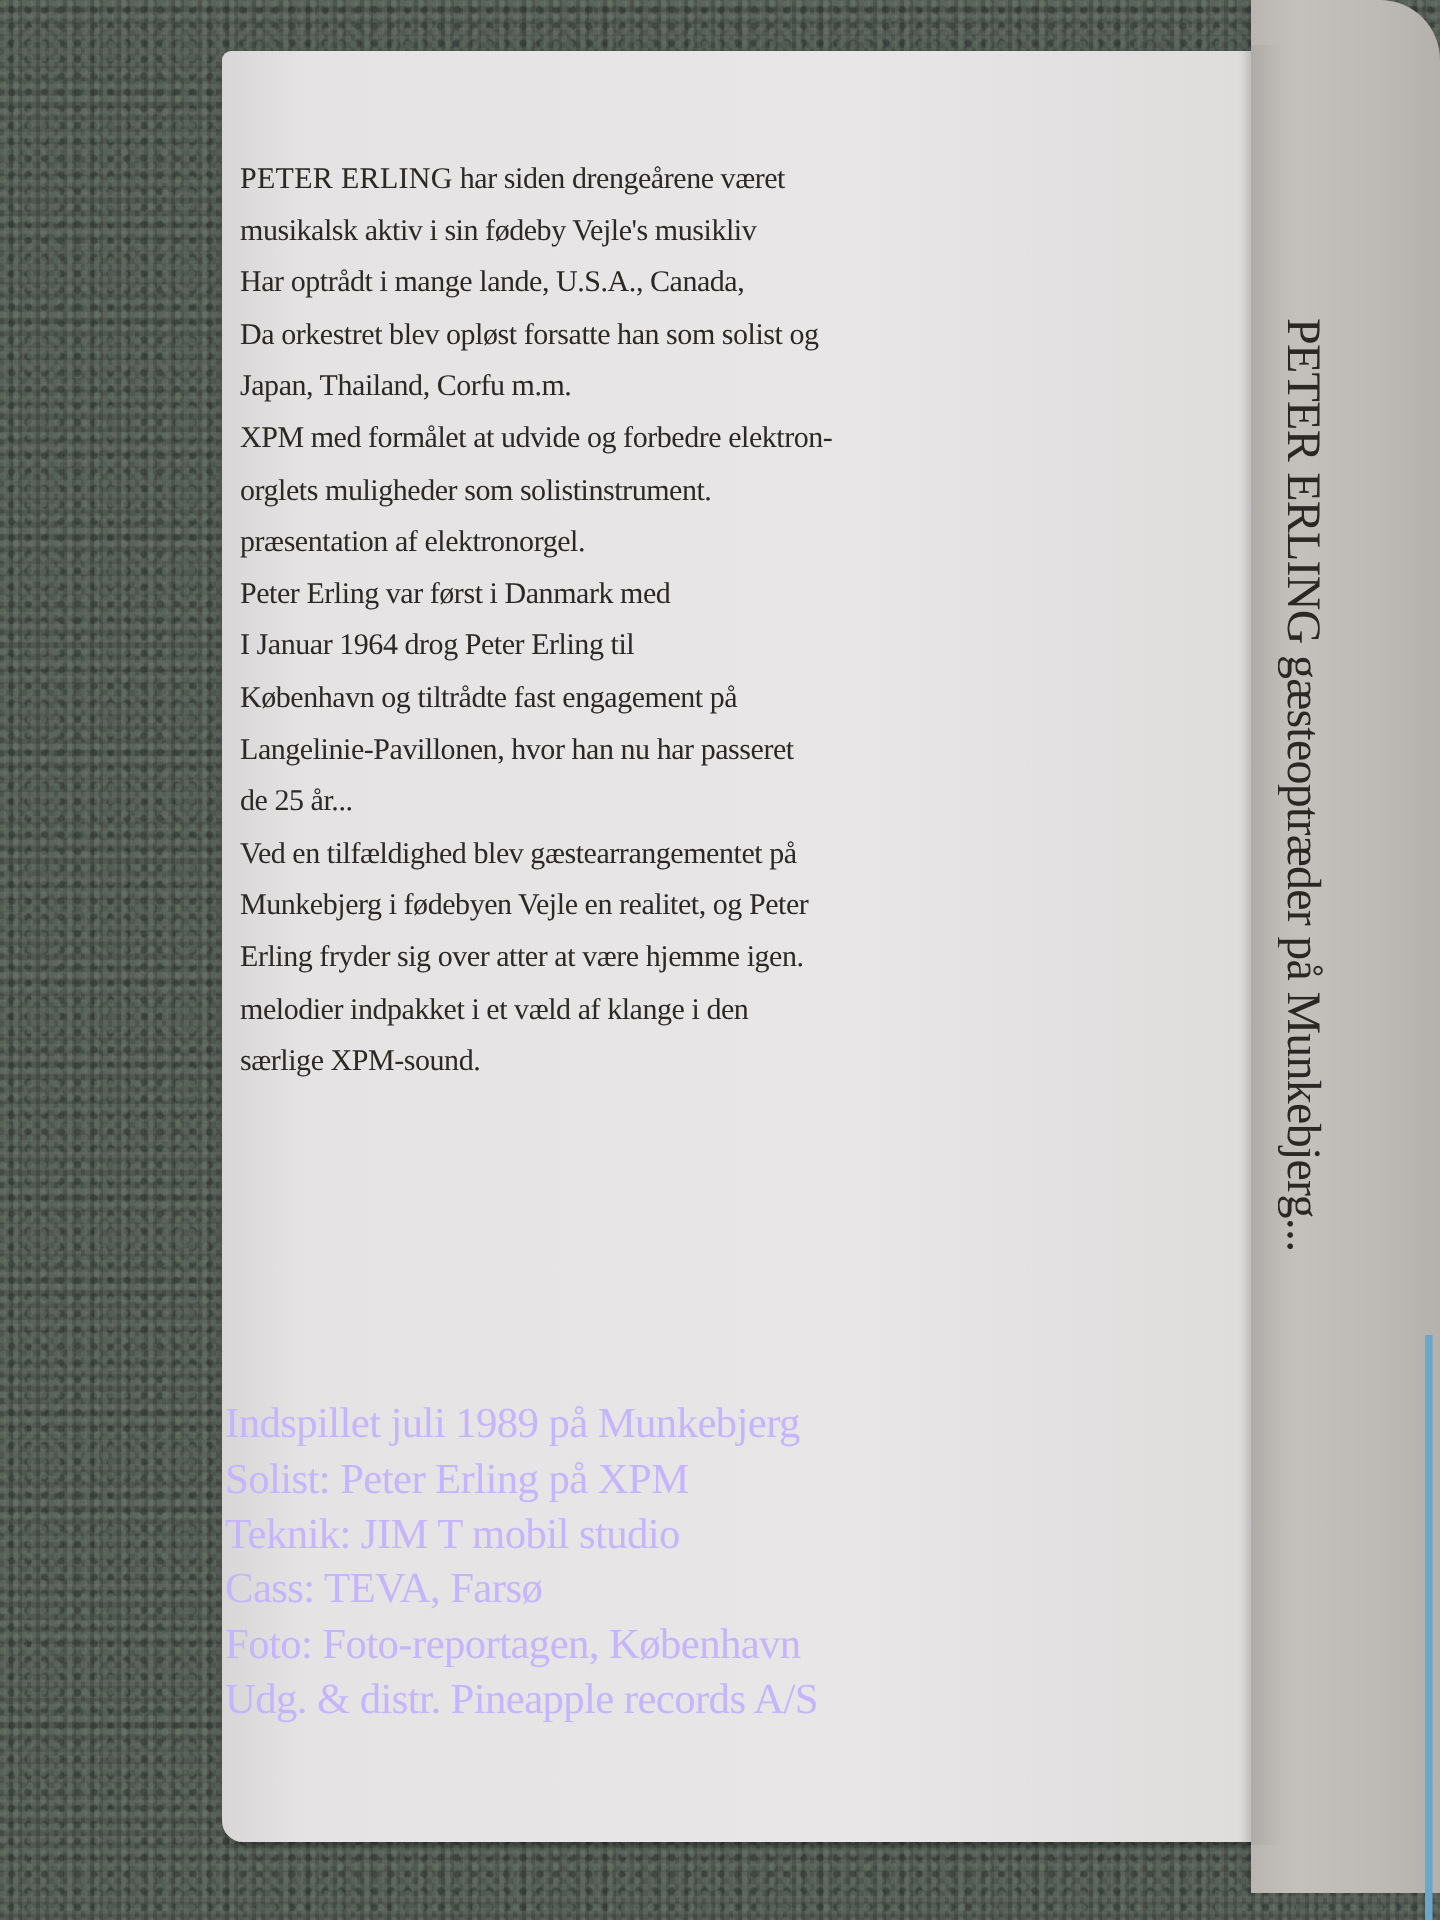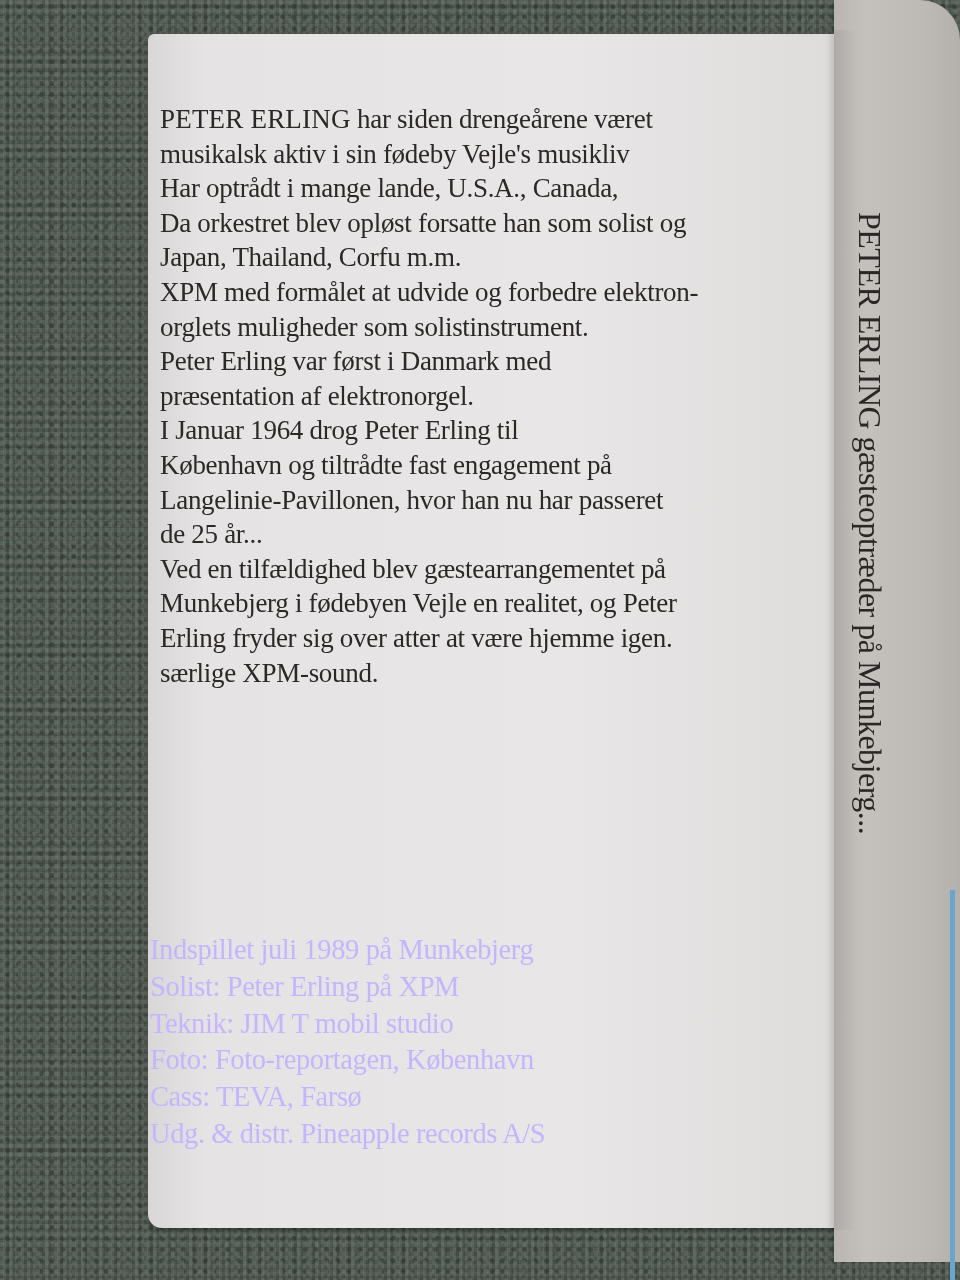--- a/index.html
+++ b/index.html
@@ -76,21 +76,21 @@
       color: #2a2725;
       letter-spacing: -0.5px;
       filter: blur(0.5px);
     }
     .body-text {
       position: absolute;
       left: 160px;
       top: 102px;
       width: 680px;
       color: #2b2826;
-      font-size: 27px;
+      font-size: 20px;
       line-height: 34.6px;
       letter-spacing: -0.3px;
     }
     .body-text .line {
       display: block;
       white-space: nowrap;
     }
     .lead-name {
       font-variant: normal;
       letter-spacing: 0.2px;
@@ -123,32 +123,33 @@
 </div>
 
 <div class="body-text">
   <span class="line"><span class="lead-name">PETER ERLING</span><span> har siden drengeårene været</span></span>
   <span class="line">musikalsk aktiv i sin fødeby Vejle's musikliv</span>
   <span class="line">Har optrådt i mange lande, U.S.A., Canada,</span>
   <span class="line">Da orkestret blev opløst forsatte han som solist og</span>
   <span class="line">Japan, Thailand, Corfu m.m.</span>
   <span class="line">XPM med formålet at udvide og forbedre elektron-</span>
   <span class="line">orglets muligheder som solistinstrument.</span>
+  <span class="line">præsentation af elektronorgel.</span>
   <span class="line">Peter Erling var først i Danmark med</span>
-  <span class="line">præsentation af elektronorgel.</span>
   <span class="line">I Januar 1964 drog Peter Erling til</span>
   <span class="line">København og tiltrådte fast engagement på</span>
   <span class="line">Langelinie-Pavillonen, hvor han nu har passeret</span>
   <span class="line">de 25 år...</span>
   <span class="line">Ved en tilfældighed blev gæstearrangementet på</span>
   <span class="line">Munkebjerg i fødebyen Vejle en realitet, og Peter</span>
   <span class="line">Erling fryder sig over atter at være hjemme igen.</span>
+  <span class="line">melodier indpakket i et væld af klange i den</span>
   <span class="line">særlige XPM-sound.</span>
 </div>
 
 <div class="credits">
   <span class="line">Indspillet juli 1989 på Munkebjerg</span>
   <span class="line">Solist: Peter Erling på XPM</span>
   <span class="line">Teknik: JIM T mobil studio</span>
+  <span class="line">Cass: TEVA, Farsø</span>
   <span class="line">Foto: Foto-reportagen, København</span>
-  <span class="line">Cass: TEVA, Farsø</span>
   <span class="line">Udg. &amp; distr. Pineapple records A/S</span>
 </div>
 
 </body></html>

